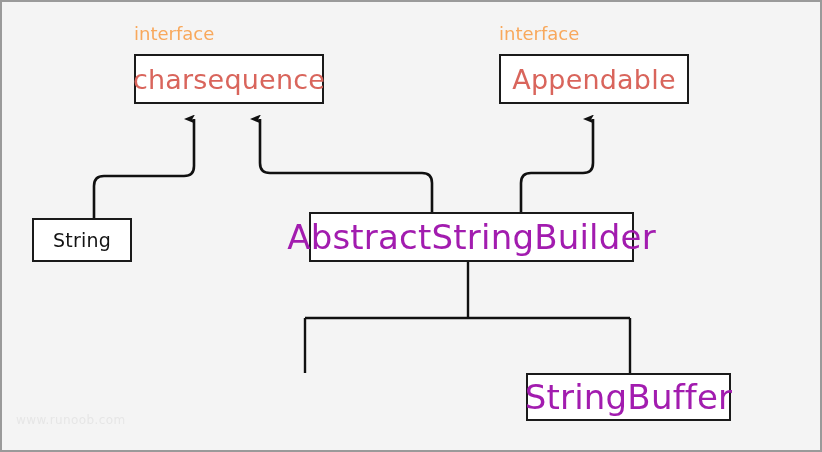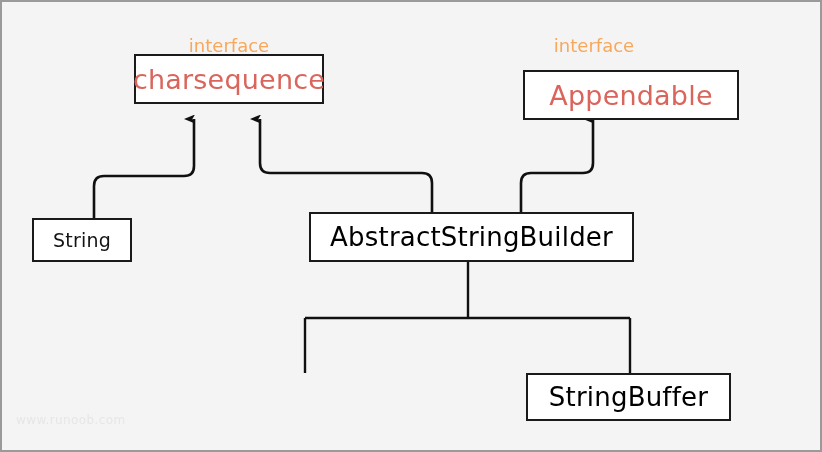--- a/index.html
+++ b/index.html
@@ -40,36 +40,35 @@
   }
   .iface-box {
     border-width: 2px;
   }
   .iface-label {
     color: #d9655c;
     font-size: 27px;
     letter-spacing: 0.2px;
   }
   .class-label {
-    color: #000000;
-    font-size: 26px;
+    color: #a21caf;
+    font-size: 34px;
     letter-spacing: 0.2px;
   }
   .class-label-small {
     color: #141414;
     font-size: 19px;
     letter-spacing: 0.2px;
   }
   .stereotype {
     position: absolute;
     color: #f8a85c;
     font-size: 18px;
     white-space: nowrap;
-    text-align: center;
-    margin-top: 12px;
+    text-align: left;
   }
   .watermark {
     position: absolute;
     left: 14px;
     top: 411px;
     color: #e6e6e6;
     font-size: 12px;
     letter-spacing: 0.4px;
     white-space: nowrap;
     user-select: none;
@@ -103,21 +102,21 @@
   </svg>
 
   <div class="stereotype" style="left:132px; top:21px; width:190px;">interface</div>
 
   <div class="stereotype" style="left:497px; top:21px; width:190px;">interface</div>
 
   <div class="node-box iface-box" style="left:132px; top:52px; width:190px; height:50px;">
     <span class="node-label iface-label">charsequence</span>
   </div>
 
-  <div class="node-box iface-box" style="left:497px; top:68px; width:216px; height:50px;margin-left:24px;">
+  <div class="node-box iface-box" style="left:497px; top:52px; width:190px; height:50px;">
     <span class="node-label iface-label">Appendable</span>
   </div>
 
   <div class="node-box" style="left:30px; top:216px; width:100px; height:44px;">
     <span class="node-label class-label-small">String</span>
   </div>
 
   <div class="node-box" style="left:307px; top:210px; width:325px; height:50px;">
     <span class="node-label class-label">AbstractStringBuilder</span>
   </div>

